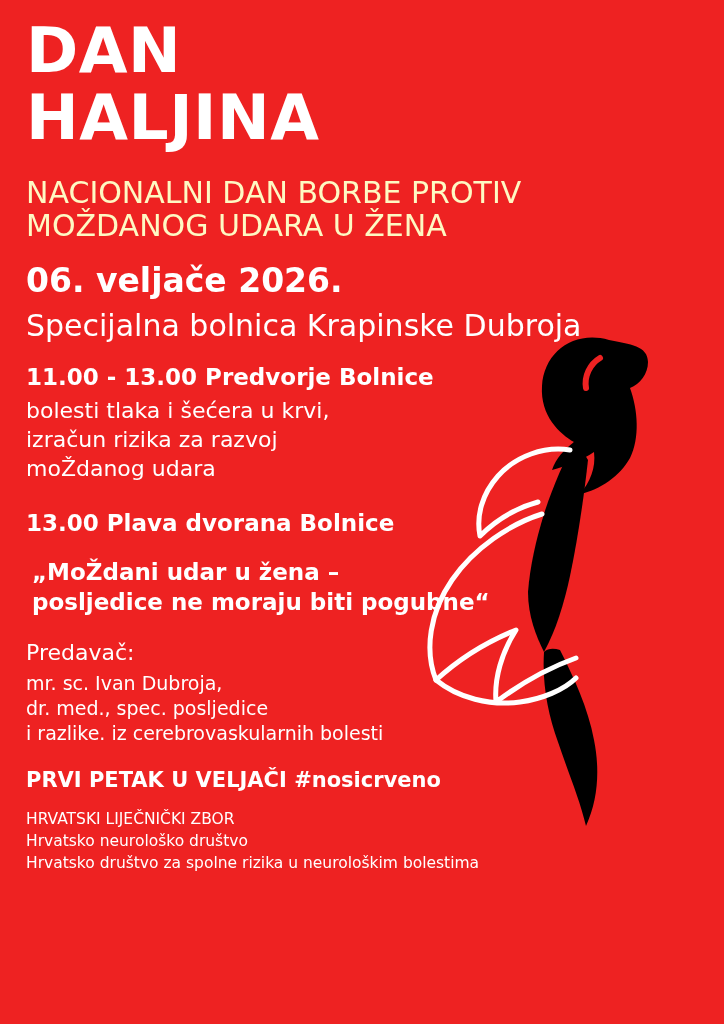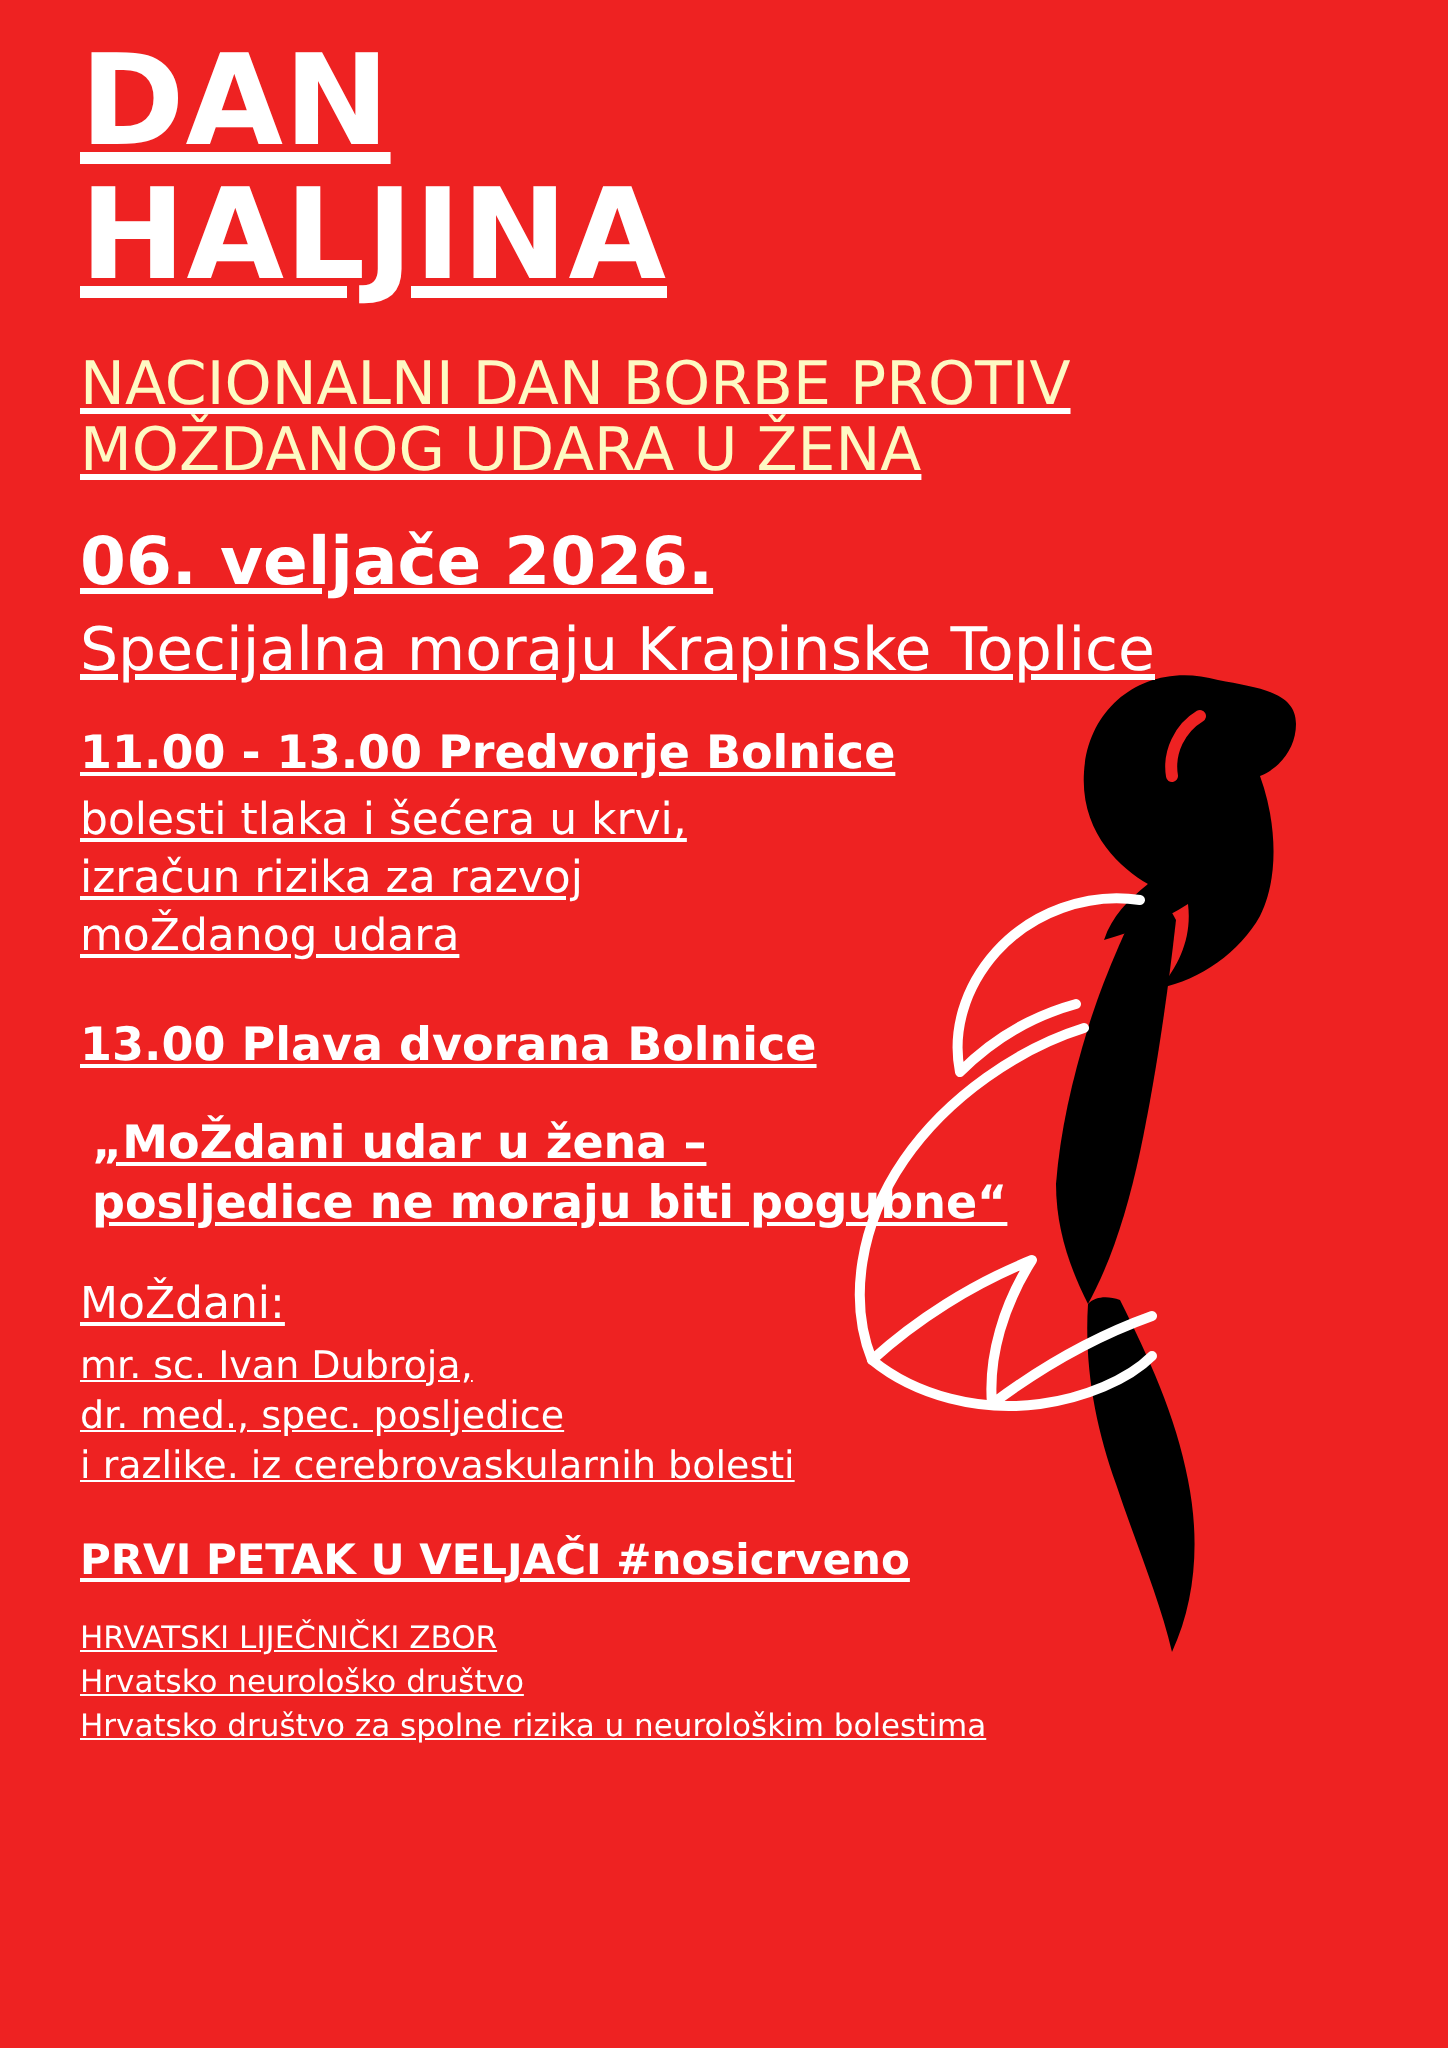--- a/index.html
+++ b/index.html
@@ -29,24 +29,23 @@
     right: 0px;
     top: 300px;
     width: 300px;
     height: 540px;
     pointer-events: none;
   }
 
   
   .content {
     position: absolute;
-    left: 40px;
+    left: 26px;
     top: 0px;
     width: 600px;
-    text-decoration: underline;
   }
 
   .title {
     font-weight: bold;
     font-size: 63px;
     line-height: 1.06;
     letter-spacing: 0.5px;
     margin-top: 18px;
     color: #ffffff;
   }
@@ -172,40 +171,40 @@
       <span class="line">HALJINA</span>
     </div>
 
     <div class="subtitle">
       <span class="line">NACIONALNI DAN BORBE PROTIV</span>
       <span class="line">MOŽDANOG UDARA U ŽENA</span>
     </div>
 
     <div class="date">06. veljače 2026.</div>
 
-    <div class="venue">Specijalna moraju Krapinske Toplice</div>
+    <div class="venue">Specijalna bolnica Krapinske Dubroja</div>
 
     <div class="block">
       <div class="heading">11.00 - 13.00 Predvorje Bolnice</div>
       <div class="body-text">
         <span class="line">bolesti tlaka i šećera u krvi,</span>
         <span class="line">izračun rizika za razvoj</span>
         <span class="line">moŽdanog udara</span>
       </div>
     </div>
 
     <div class="heading spaced-head">13.00 Plava dvorana Bolnice</div>
 
 
     <div class="quote">
       <span class="line">„MoŽdani udar u žena –</span>
       <span class="line">posljedice ne moraju biti pogubne“</span>
     </div>
 
-    <div class="lecturer-label">MoŽdani:</div>
+    <div class="lecturer-label">Predavač:</div>
 
     <div class="lecturer-details">
       <span class="line">mr. sc. Ivan Dubroja,</span>
       <span class="line">dr. med., spec. posljedice</span>
       <span class="line">i razlike. iz cerebrovaskularnih bolesti</span>
     </div>
 
     <div class="hashtag">PRVI PETAK U VELJAČI #nosicrveno</div>
 
     <div class="org">

